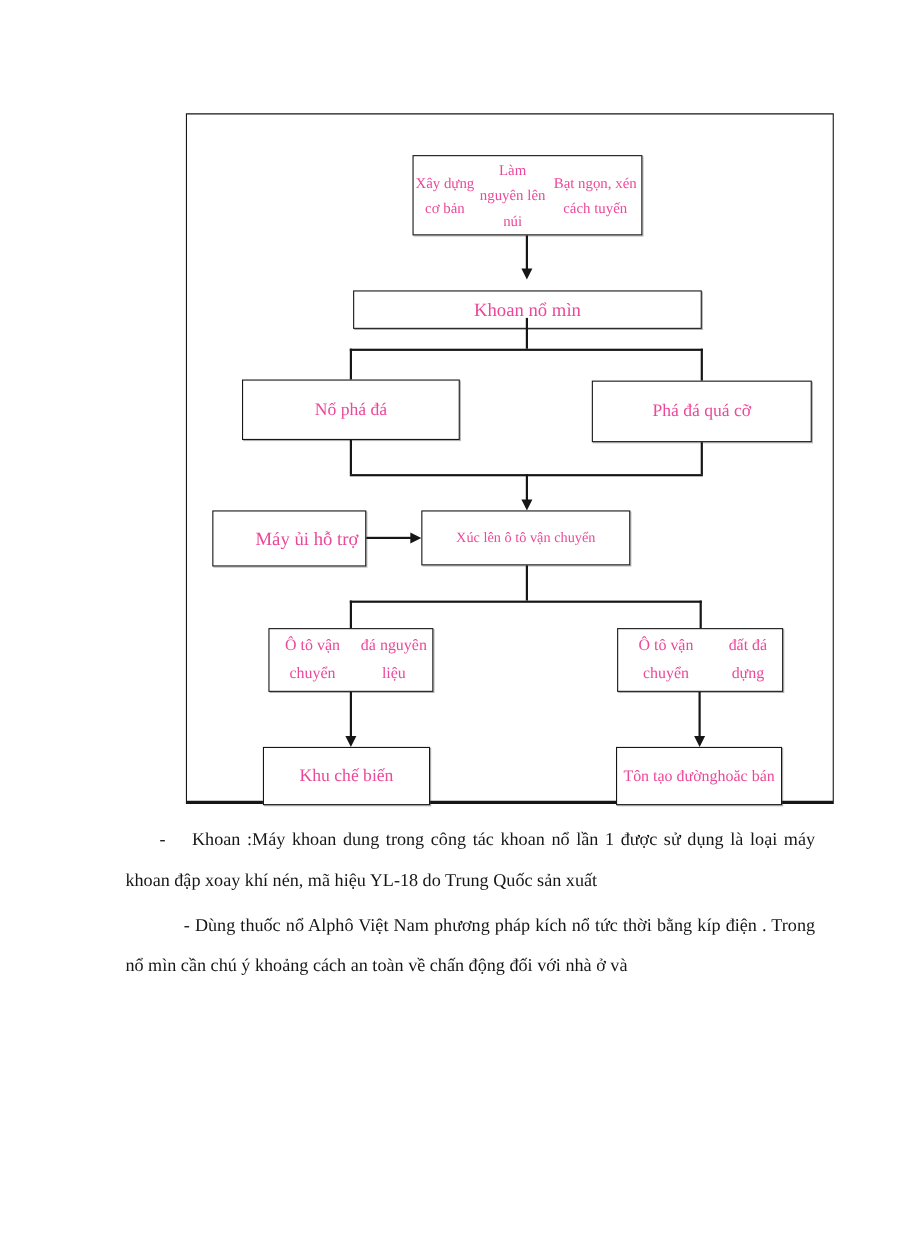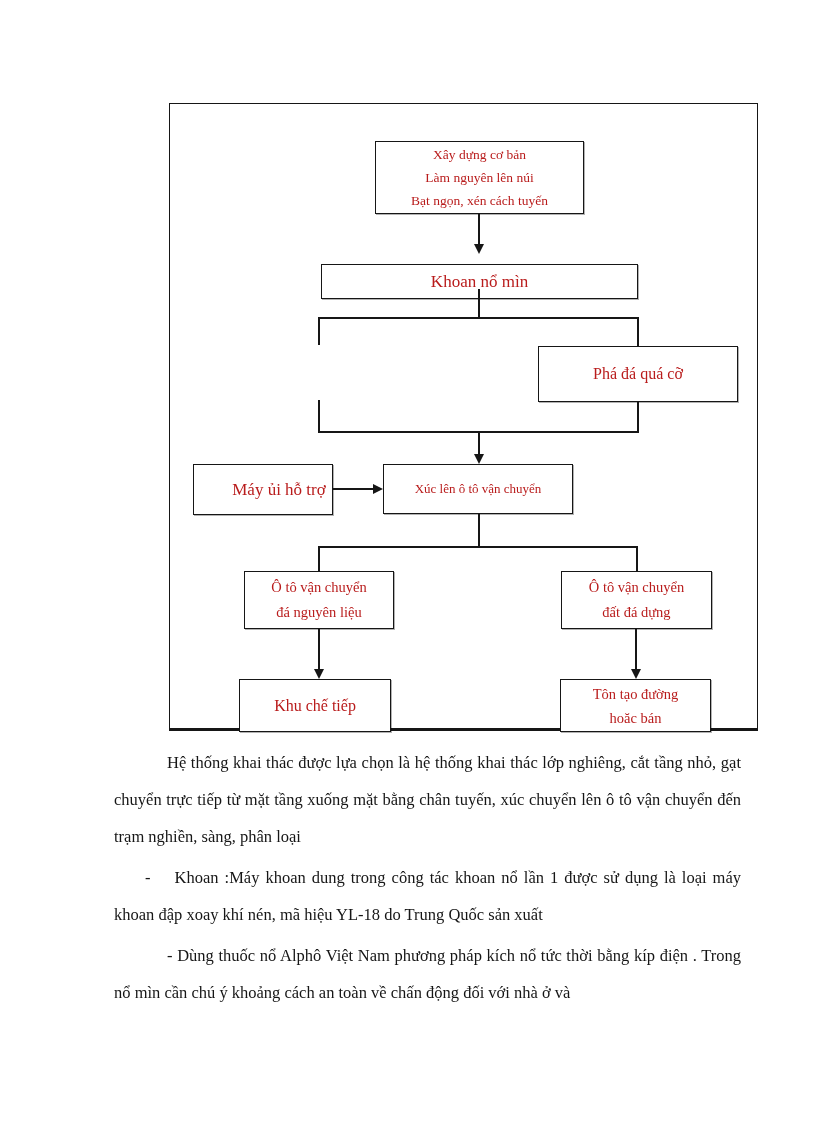--- a/index.html
+++ b/index.html
@@ -21,26 +21,26 @@
     border: 1.5px solid #161616;
     border-bottom-width: 3px;
     box-sizing: border-box;
   }
   .node {
     position: absolute;
     border: 1.6px solid #161616;
     box-sizing: border-box;
     background: #ffffff;
     display: flex;
-    flex-direction: column;
+    flex-direction: row;
     align-items: center;
     justify-content: center;
     text-align: center;
     box-shadow: 1px 1px 0 rgba(0,0,0,0.30);
-    color: #b91c1c;
+    color: #ec4899;
   }
   .vline { position: absolute; width: 2px; background: #161616; }
   .hline { position: absolute; height: 2px; background: #161616; }
   .arrow-down {
     position: absolute; width: 0; height: 0;
     border-left: 5px solid transparent;
     border-right: 5px solid transparent;
     border-top: 10px solid #161616;
   }
   .arrow-right {
@@ -86,20 +86,23 @@
     <div class="node" id="node-construction">
       <div>Xây dựng cơ bản</div>
       <div>Làm nguyên lên núi</div>
       <div>Bạt ngọn, xén cách tuyến</div>
     </div>
 
     <div class="node" id="node-drilling">
       <div>Khoan nổ mìn</div>
     </div>
 
+    <div class="node" id="node-blasting">
+      <div>Nổ phá đá</div>
+    </div>
 
     <div class="node" id="node-oversize">
       <div>Phá đá quá cỡ</div>
     </div>
 
     <div class="node" id="node-bulldozer">
       <div>Máy ủi hỗ trợ</div>
     </div>
 
     <div class="node" id="node-loading">
@@ -110,21 +113,21 @@
       <div>Ô tô vận chuyển</div>
       <div>đá nguyên liệu</div>
     </div>
 
     <div class="node" id="node-truck-waste">
       <div>Ô tô vận chuyển</div>
       <div>đất đá dựng</div>
     </div>
 
     <div class="node" id="node-processing">
-      <div>Khu chế tiếp</div>
+      <div>Khu chế biến</div>
     </div>
 
     <div class="node" id="node-road">
       <div>Tôn tạo đường</div>
       <div>hoăc bán</div>
     </div>
 
     <div class="vline" style="left:308px; top:110px; height:31px;"></div>
     <div class="arrow-down" style="left:304px; top:140px;"></div>
 
@@ -149,18 +152,17 @@
 
     <div class="vline" style="left:148px; top:525px; height:41px;"></div>
     <div class="arrow-down" style="left:144px; top:565px;"></div>
 
     <div class="vline" style="left:465px; top:525px; height:41px;"></div>
     <div class="arrow-down" style="left:461px; top:565px;"></div>
 
   </div>
 
   <div class="body-text">
-    <p class="para-1">Hệ thống khai thác được lựa chọn là hệ thống khai thác lớp nghiêng, cắt tầng nhỏ, gạt chuyển trực tiếp từ mặt tầng xuống mặt bằng chân tuyến, xúc chuyển lên ô tô vận chuyển đến trạm nghiền, sàng, phân loại</p>
     <p class="para-2">-&nbsp;&nbsp;&nbsp;&nbsp;Khoan :Máy khoan dung trong công tác khoan nổ lần 1 được sử dụng là loại máy khoan đập xoay khí nén, mã hiệu YL-18 do Trung Quốc sản xuất</p>
     <p class="para-3">- Dùng thuốc nổ Alphô Việt Nam phương pháp kích nổ tức thời bằng kíp điện . Trong nổ mìn cần chú ý khoảng cách an toàn về chấn động đối với nhà ở và</p>
   </div>
 
 </div>
 
 </body></html>

